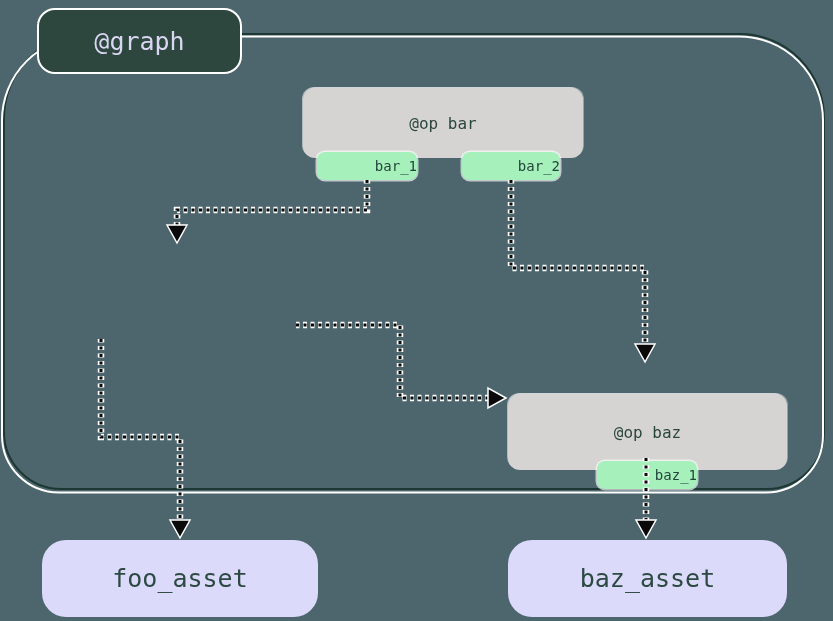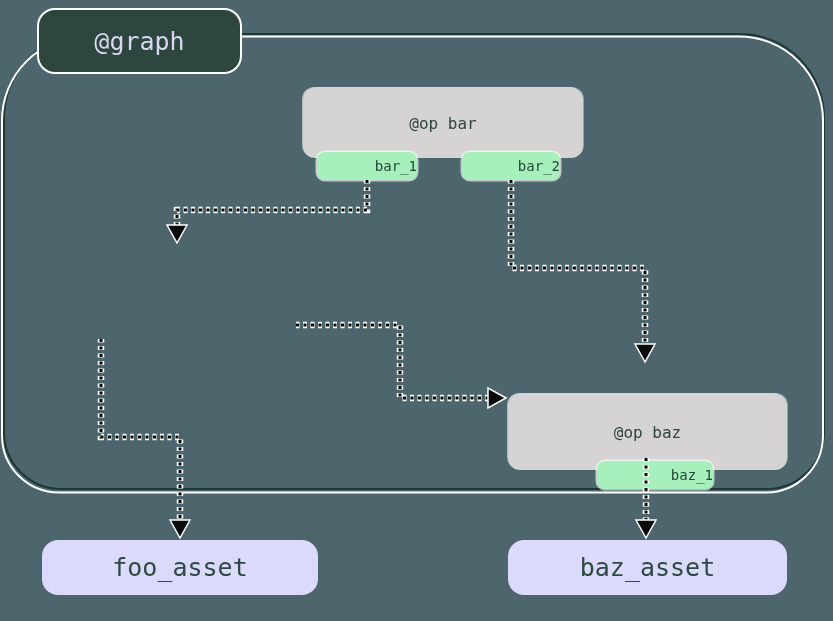--- a/index.html
+++ b/index.html
@@ -56,22 +56,22 @@
     box-shadow:-1px -1px 0 rgba(255,255,255,.55),1px -1px 0 rgba(255,255,255,.4);
   }
   .output-tab{
     position:absolute;height:28px;box-sizing:border-box;
     background:var(--output-tab-fill);border-radius:8px;
     display:flex;align-items:center;justify-content:flex-end;
     color:var(--output-tab-text);font-size:14px;
     box-shadow:0 0 0 1.5px rgba(255,255,255,.65);
   }
   .asset-node{
-    position:absolute;height:55px;box-sizing:border-box;
-    background:var(--asset-fill);border-radius:16px;
+    position:absolute;height:77px;box-sizing:border-box;
+    background:var(--asset-fill);border-radius:24px;
     display:flex;align-items:center;justify-content:center;
     color:var(--asset-text);font-size:25px;
     z-index:2;
     text-align:center;
   }
   .edges{position:absolute;inset:0;z-index:5;pointer-events:none;}
   .edge-halo-line{fill:none;stroke:var(--edge-halo);stroke-width:6.5;stroke-dasharray:4 3.5;stroke-dashoffset:.5;}
   .edge-line{fill:none;stroke:var(--edge-color);stroke-width:3;stroke-dasharray:3 4.5;}
   .edge-arrow{fill:var(--edge-color);stroke:var(--edge-halo);stroke-width:1.5;}
 </style>
@@ -95,21 +95,21 @@
     <div class="output-tab" style="left:159px;top:64px;width:98px;">
       <span>bar_2</span>
     </div>
   </div>
 
 
   <div class="op-node" style="left:508px;top:363px;width:279px;margin-top:31px;">
     <div class="op-body" style="height:76px;">
       <span>@op baz</span>
     </div>
-    <div class="output-tab" style="left:89px;top:67px;width:116px;">
+    <div class="output-tab" style="left:89px;top:67px;width:100px;">
       <span>baz_1</span>
     </div>
   </div>
 
   <div class="asset-node" style="left:42px;top:540px;width:276px;">
     <span>foo_asset</span>
   </div>
   <div class="asset-node" style="left:508px;top:540px;width:279px;">
     <span>baz_asset</span>
   </div>

